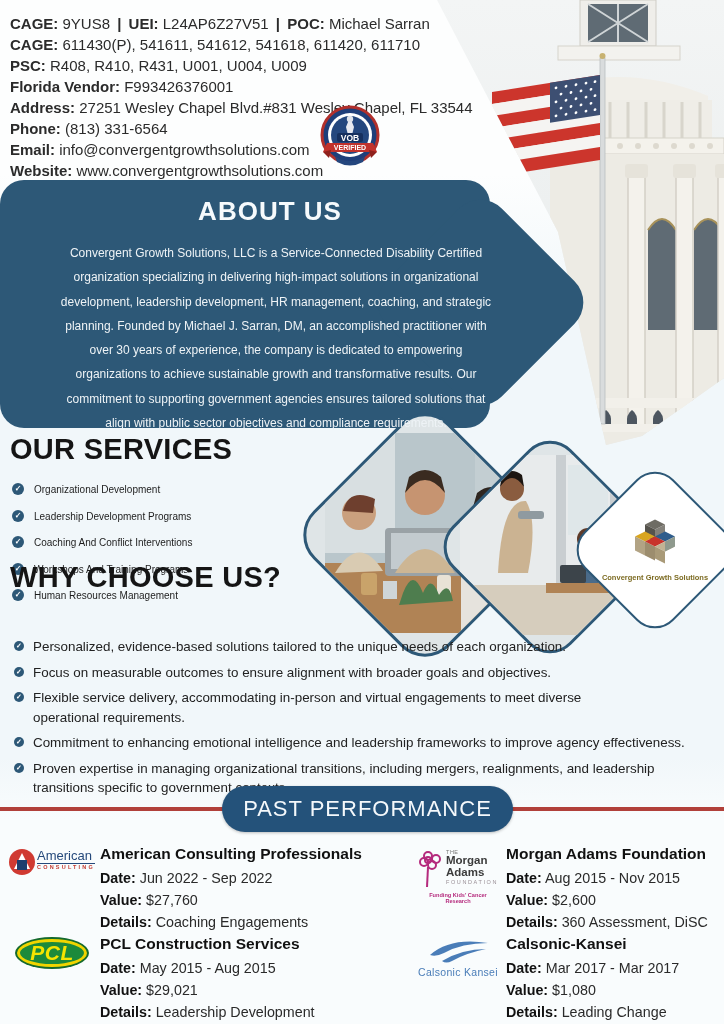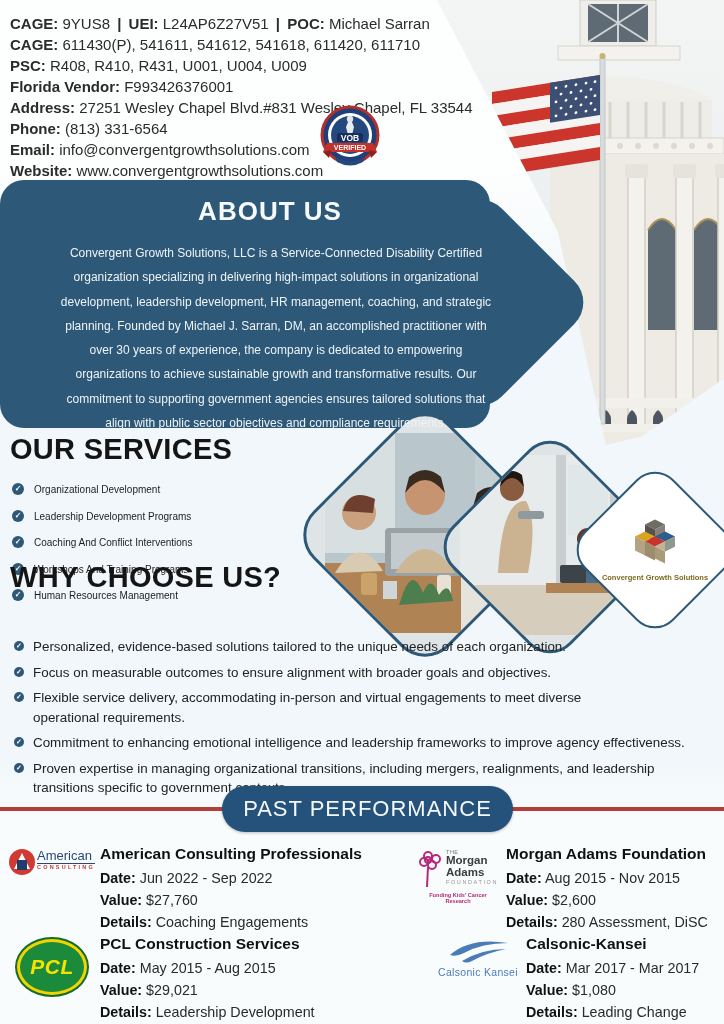--- a/index.html
+++ b/index.html
@@ -98,26 +98,26 @@
 
   
   .ma-logo { display:flex; align-items:flex-start; }
   .ma-words { margin-left:2px; text-align:left; }
   .ma-the { font-size:5.5px; color:#777; letter-spacing:0.5px; }
   .ma-n { font-size:11.5px; font-weight:bold; color:#3c3c3c; line-height:11.5px; }
   .ma-f { font-size:5.5px; color:#9a8f96; letter-spacing:1.6px; margin-top:1px; }
   .ma-tag { font-size:5.6px; font-weight:bold; color:#b52a7d; margin-top:3px; text-align:center; width:84px; }
 
   
-  .pcl-logo { width:70px; height:56px; background:#1c8a3b; border:3px solid #f0d500;
+  .pcl-logo { width:70px; height:28px; background:#1c8a3b; border:3px solid #f0d500;
     box-shadow:0 0 0 2px #156a2d; border-radius:50%; display:flex; align-items:center; justify-content:center;text-align:center; }
   .pcl-logo span { color:#f5e400; font-size:21px; font-weight:bold; font-style:italic; letter-spacing:0.5px; }
 
   
-  .ck-logo { text-align:center;margin-left:20px; }
+  .ck-logo { text-align:center; }
   .ck-text { font-size:10.5px; color:#4a7db8; letter-spacing:0.3px; margin-top:1px; }
 </style>
 </head>
 <body>
 
 <div class="page">
 
   <div class="photo">
     <svg width="294" height="446" viewBox="0 0 294 446">
       <defs>
@@ -464,21 +464,21 @@
           <div class="ma-n">Adams</div>
           <div class="ma-f">FOUNDATION</div>
         </div>
       </div>
       <div class="ma-tag">Funding Kids' Cancer Research</div>
     </div>
     <div class="pp-text">
       <div class="pp-name">Morgan Adams Foundation</div>
       <div class="pp-row"><span class="lbl">Date:</span> <span>Aug 2015 - Nov 2015</span></div>
       <div class="pp-row"><span class="lbl">Value:</span> <span>$2,600</span></div>
-      <div class="pp-row"><span class="lbl">Details:</span> <span>280 Assessment, DiSC</span></div>
+      <div class="pp-row"><span class="lbl">Details:</span> <span>360 Assessment, DiSC</span></div>
     </div>
   </div>
 
   <div class="pp-entry pp-e2">
     <div class="pp-logo">
       <div class="pcl-logo">
         <span>PCL</span>
       </div>
     </div>
     <div class="pp-text">

